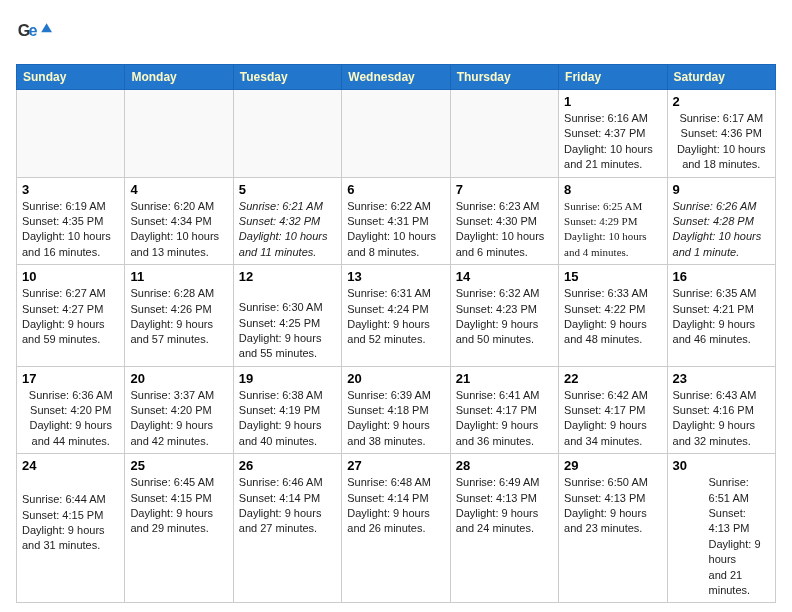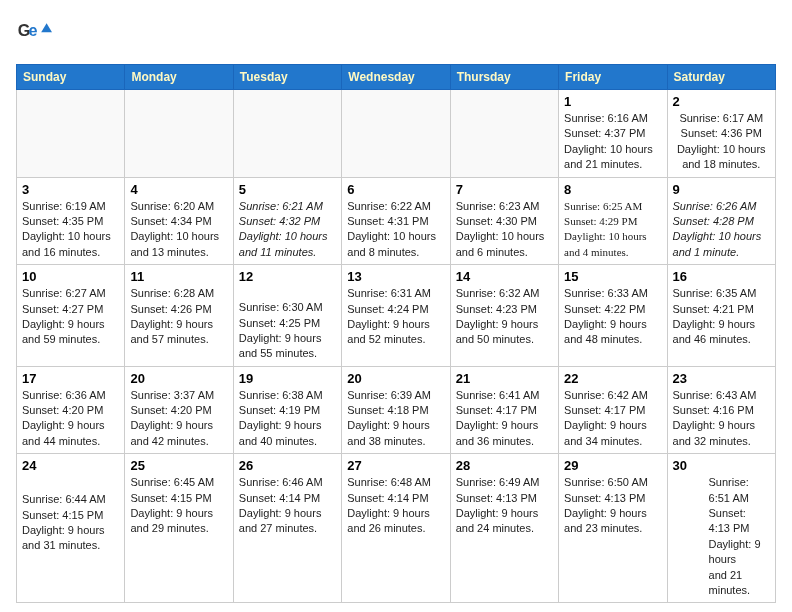--- a/index.html
+++ b/index.html
@@ -242,21 +242,21 @@
           <span class="day-num">16</span>
           <div class="day-info" style="white-space: pre-line;">Sunrise: 6:35 AM
 Sunset: 4:21 PM
 Daylight: 9 hours
 and 46 minutes.</div>
         </td>
       </tr>
       <tr>
         <td>
           <span class="day-num">17</span>
-          <div class="day-info" style="white-space: pre-line;">Sunrise: 6:36 AM
+          <div class="day-info" style="white-space: pre-line; text-align: center;">Sunrise: 6:36 AM
 Sunset: 4:20 PM
 Daylight: 9 hours
 and 44 minutes.</div>
         </td>
         <td>
           <span class="day-num">20</span>
           <div class="day-info" style="white-space: pre-line;">Sunrise: 3:37 AM
 Sunset: 4:20 PM
 Daylight: 9 hours
 and 42 minutes.</div>

